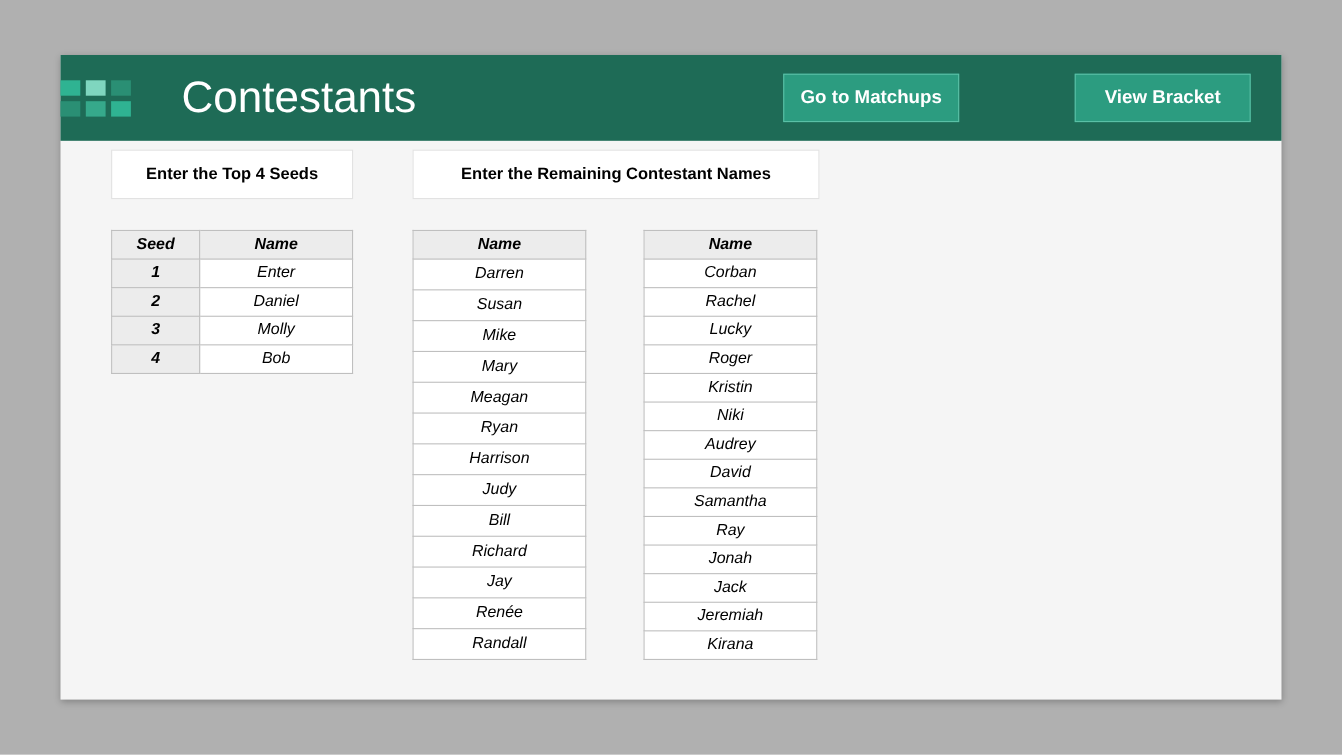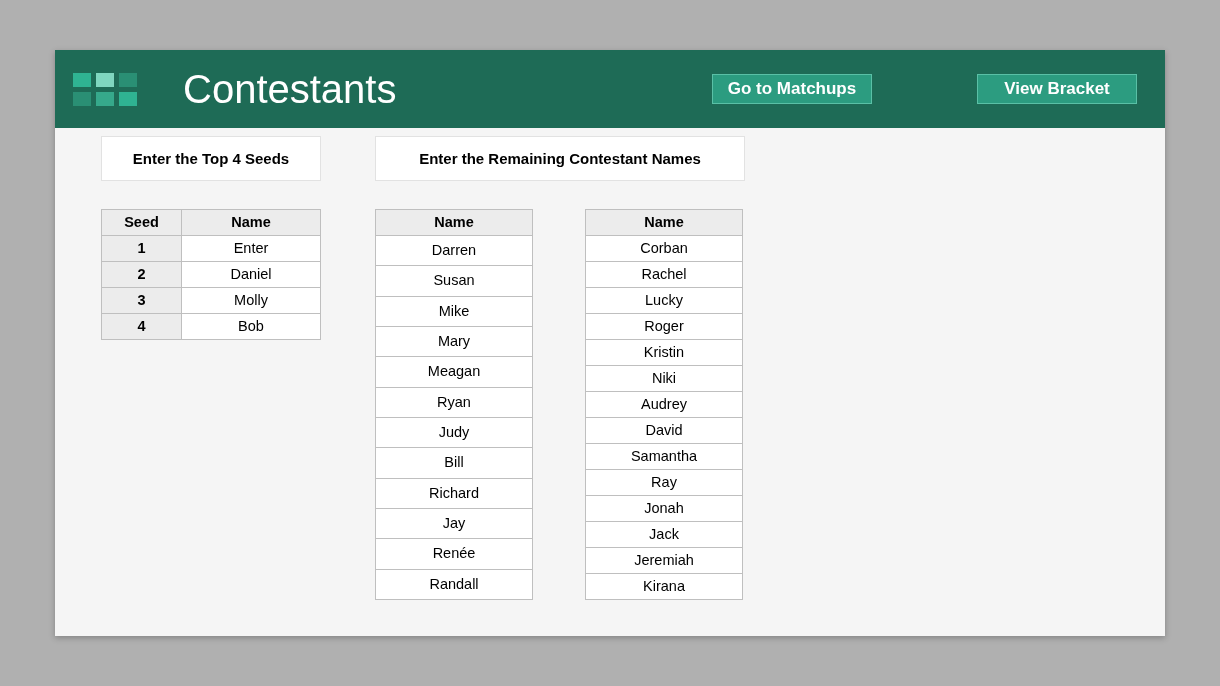--- a/index.html
+++ b/index.html
@@ -15,21 +15,21 @@
       background: #f5f5f5;
       width: 100%;
       height: 100%;
       box-shadow: 0 2px 6px rgba(0,0,0,0.25);
     }
     .header {
       background: #1e6b56;
       height: 78px;
       display: flex;
       align-items: center;
-      padding: 0 28px 0 18px;
+      padding: 0 28px 0 0;
     }
     .logo {
       display: grid;
       grid-template-columns: repeat(3, 18px);
       grid-template-rows: repeat(2, 14px);
       gap: 5px;
       margin-right: 46px;
     }
     .logo span { display:block; }
     .logo .a1 { background:#2fb392; }
@@ -44,21 +44,21 @@
       font-weight: 400;
       flex: 0 0 auto;
     }
     .spacer { flex: 1; }
     .btn {
       background: #2c9c80;
       color: #fff;
       border: 1px solid #5ac0a6;
       font-size: 17px;
       font-weight: 700;
-      height: 30px;
+      height: 44px;
       width: 160px;
       cursor: pointer;
       display: flex;
       align-items: center;
       justify-content: center;
     }
     .btn + .btn { margin-left: 105px; }
     .content {
       padding: 8px 46px;
       display: flex;
@@ -81,20 +81,21 @@
       width: 100%;
       font-size: 14.5px;
       background: #fff;
     }
     th, td {
       border: 1px solid #bfbfbf;
       text-align: center;
       height: 25px;
       line-height: 25px;
       padding: 0 6px;
+      font-style: italic;
     }
     th {
       background: #ececec;
       font-weight: 700;
     }
     .seed-col { width: 80px; }
     .seed-table td.seed-cell { background:#ececec; font-weight:700; }
     .remain-tables { display:flex; gap: 52px; }
     .remain-tables table { width: 158px; }
   </style>
@@ -171,20 +172,23 @@
               <tr>
                 <td>Mary</td>
               </tr>
               <tr>
                 <td>Meagan</td>
               </tr>
               <tr>
                 <td>Ryan</td>
               </tr>
               <tr>
+                <td>Harrison</td>
+              </tr>
+              <tr>
                 <td>Judy</td>
               </tr>
               <tr>
                 <td>Bill</td>
               </tr>
               <tr>
                 <td>Richard</td>
               </tr>
               <tr>
                 <td>Jay</td>

